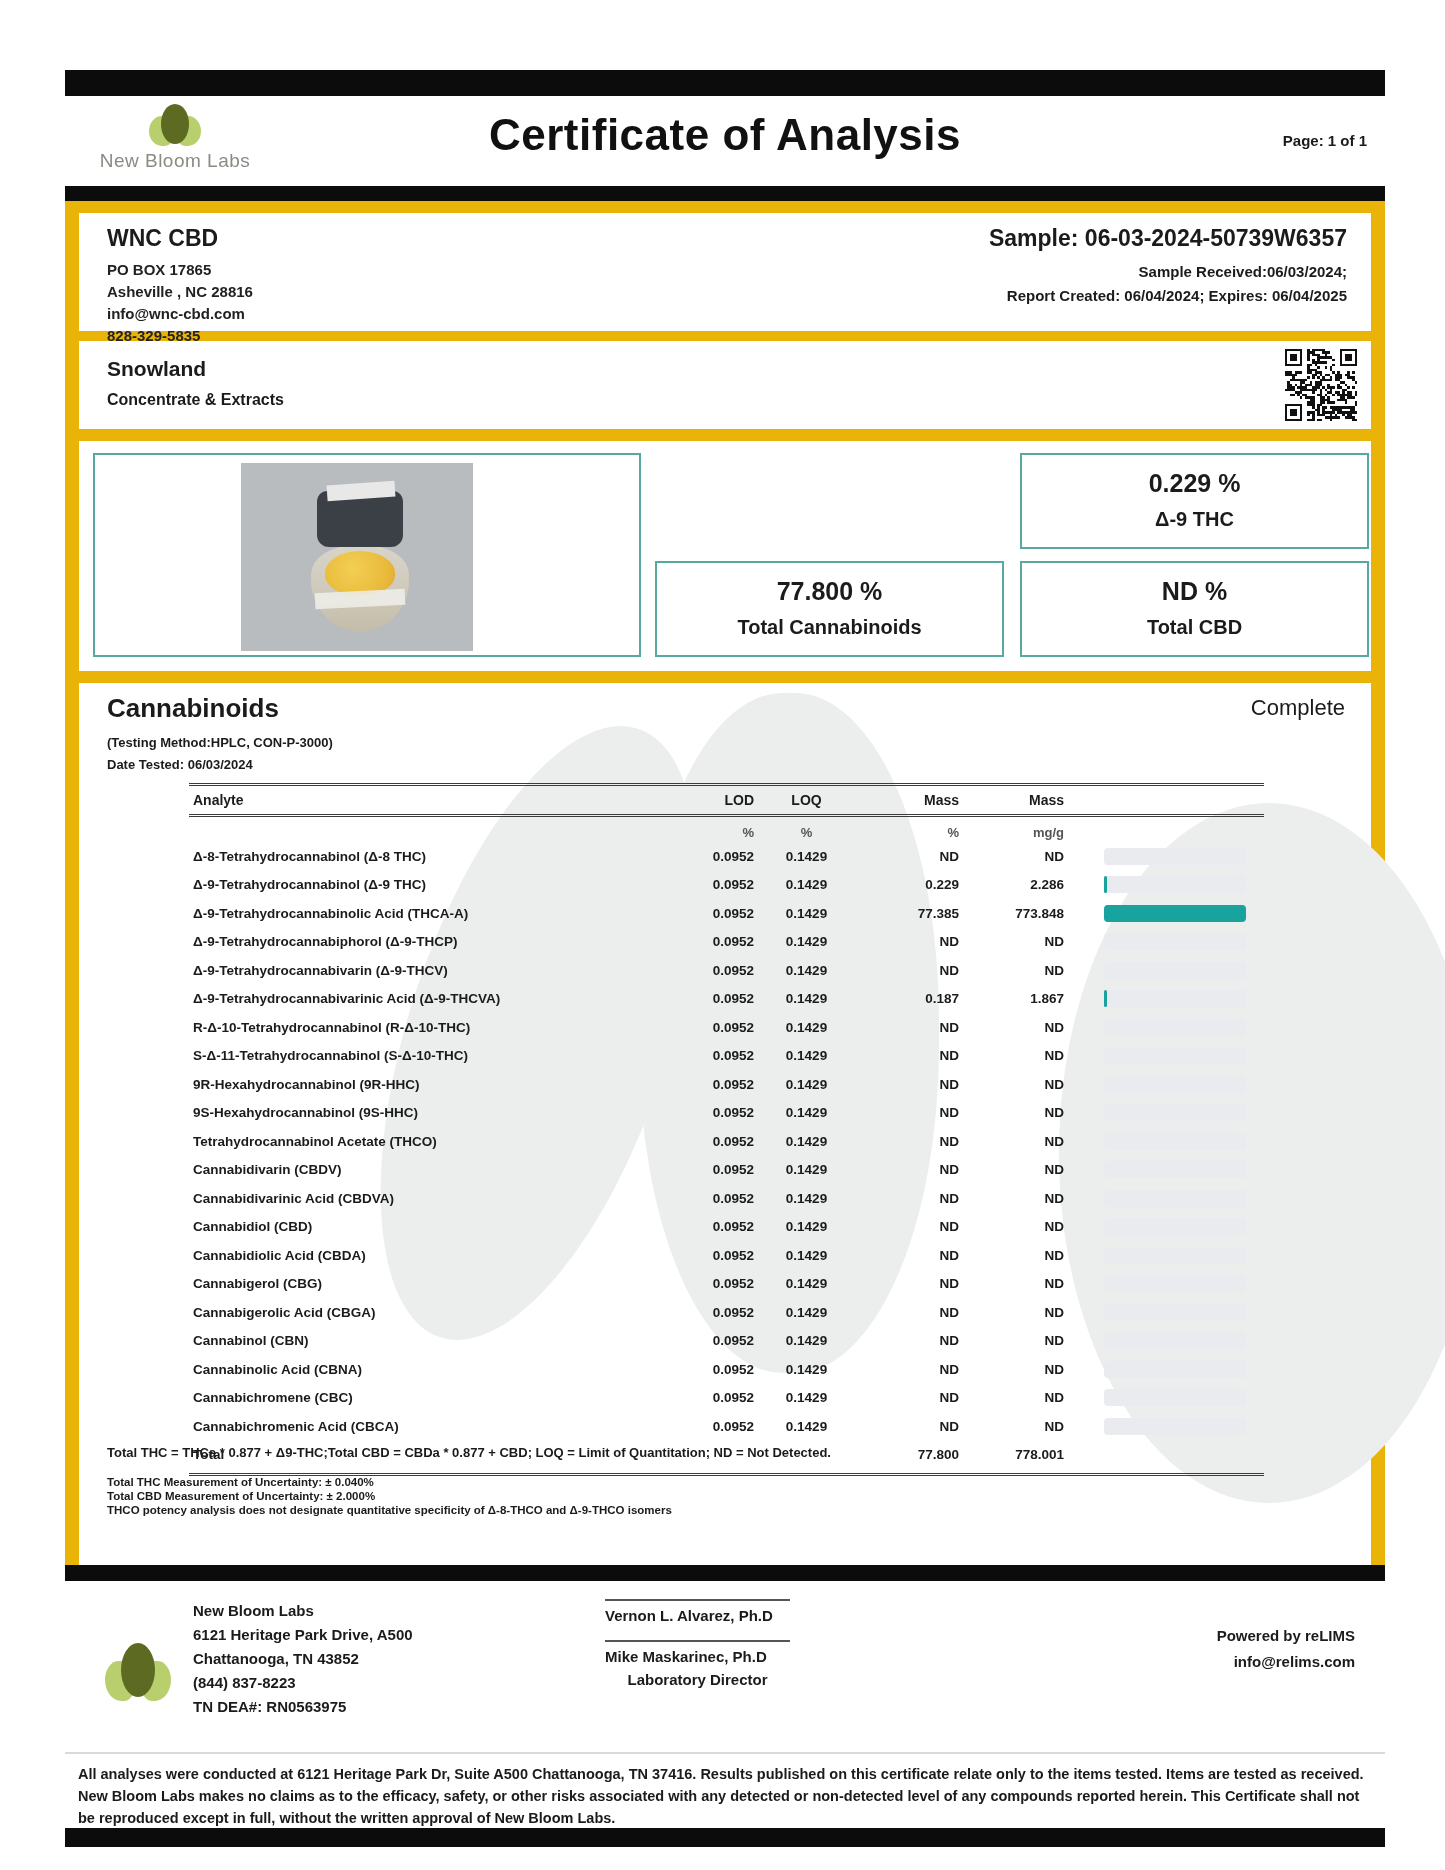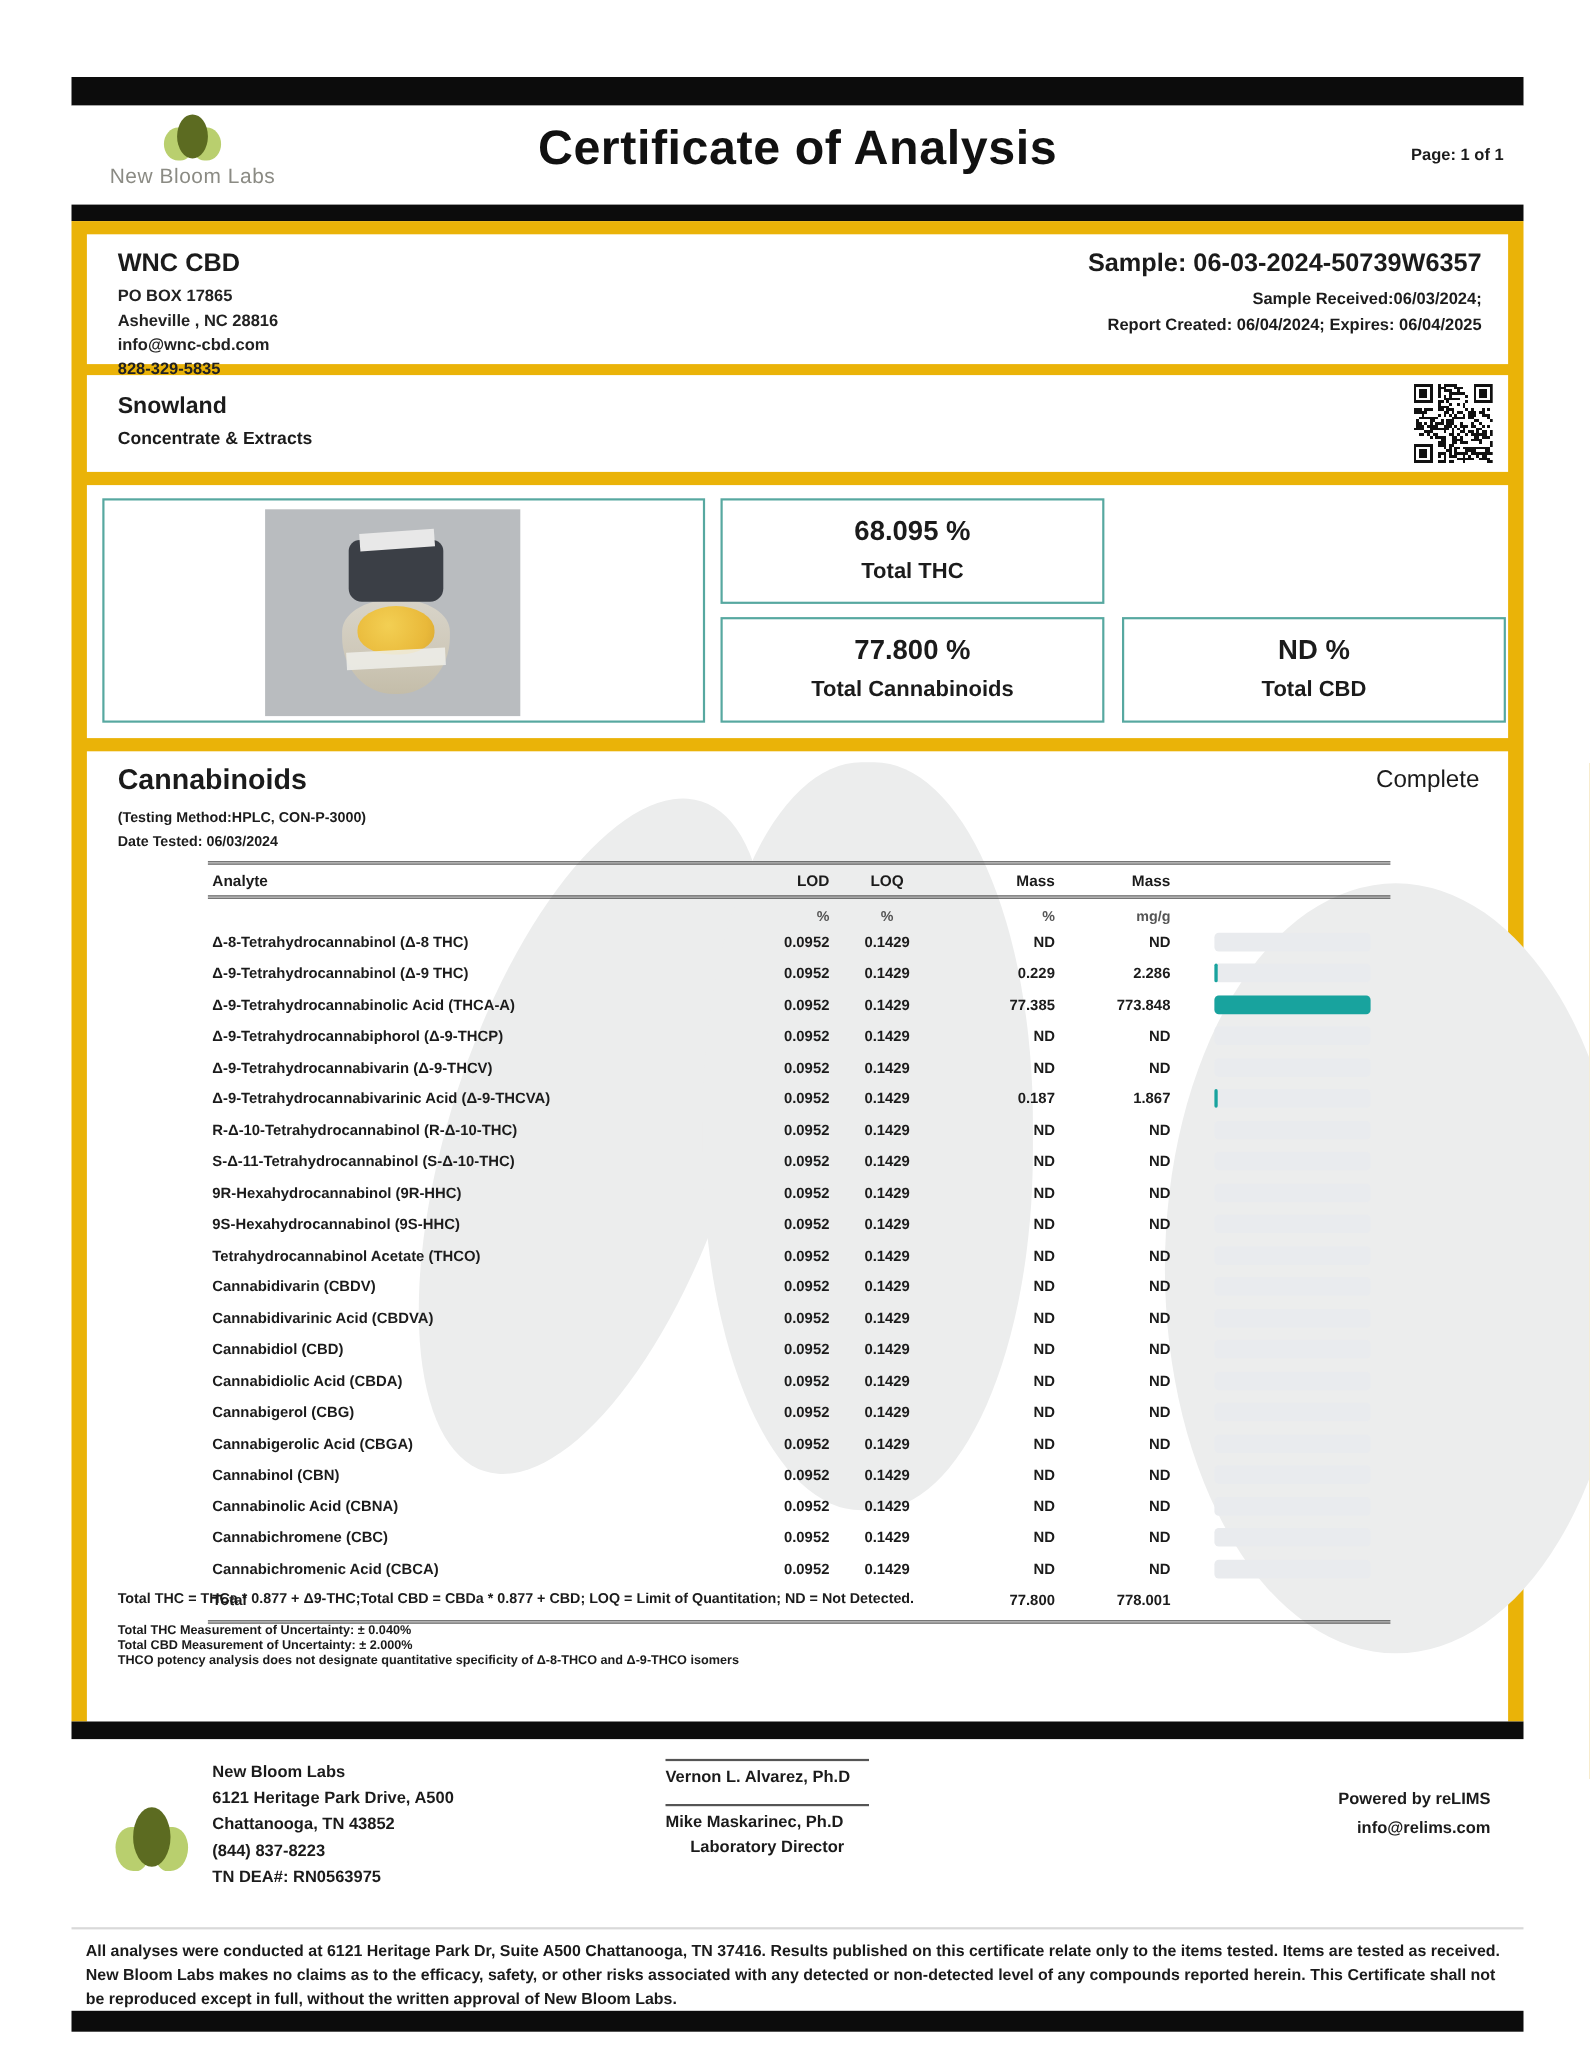--- a/index.html
+++ b/index.html
@@ -456,23 +456,23 @@
     <div class="card card-stats">
       <div class="img-box">
         <div class="jar-photo">
           <div class="jar-body"></div>
           <div class="jar-crystals"></div>
           <div class="jar-label"></div>
           <div class="jar-cap"></div>
           <div class="jar-cap-label"></div>
         </div>
       </div>
-      <div class="stat-box sb-1">
-        <div class="stat-val">68.095 %</div>
-        <div class="stat-lab">Total THC</div>
+      <div class="stat-box sb-2">
+        <div class="stat-val">0.229 %</div>
+        <div class="stat-lab">Δ-9 THC</div>
       </div>
       <div class="stat-box sb-3">
         <div class="stat-val">77.800 %</div>
         <div class="stat-lab">Total Cannabinoids</div>
       </div>
       <div class="stat-box sb-4">
         <div class="stat-val">ND %</div>
         <div class="stat-lab">Total CBD</div>
       </div>
     </div>

